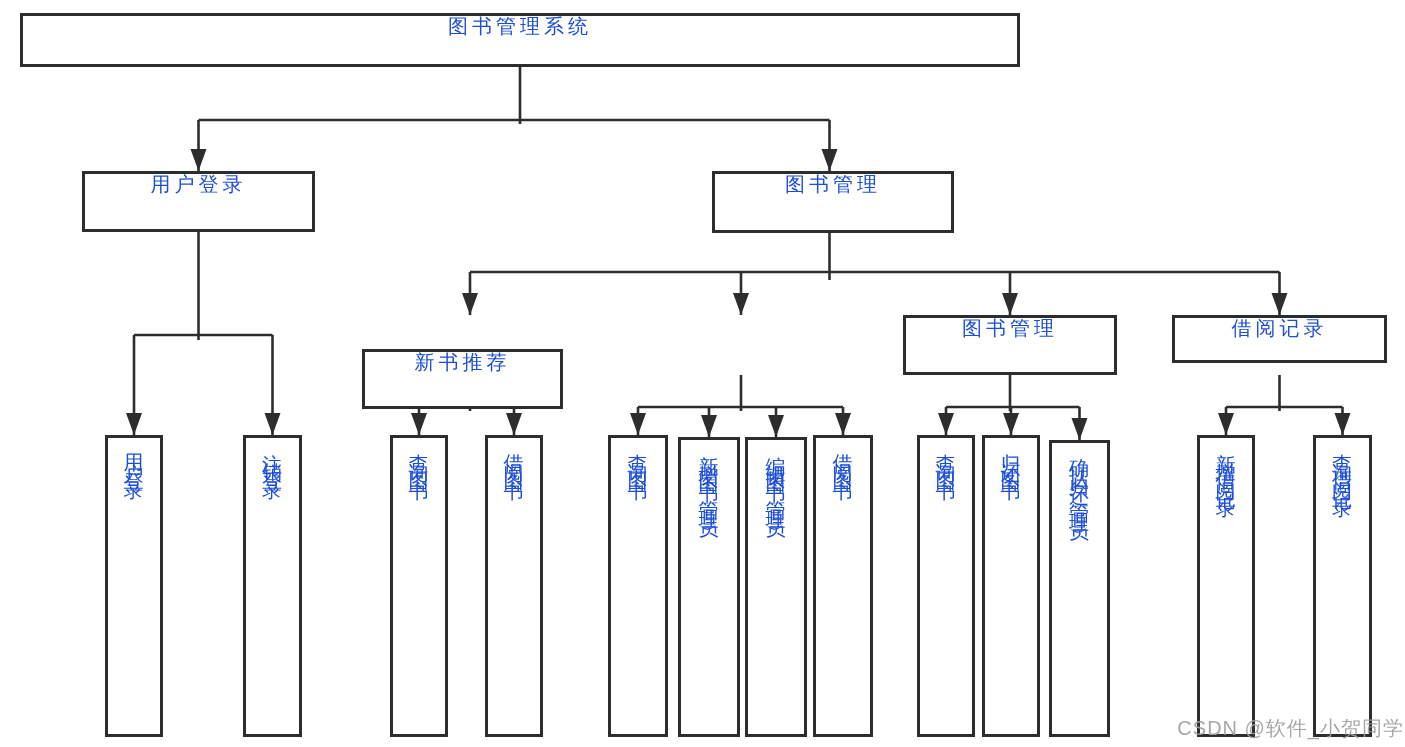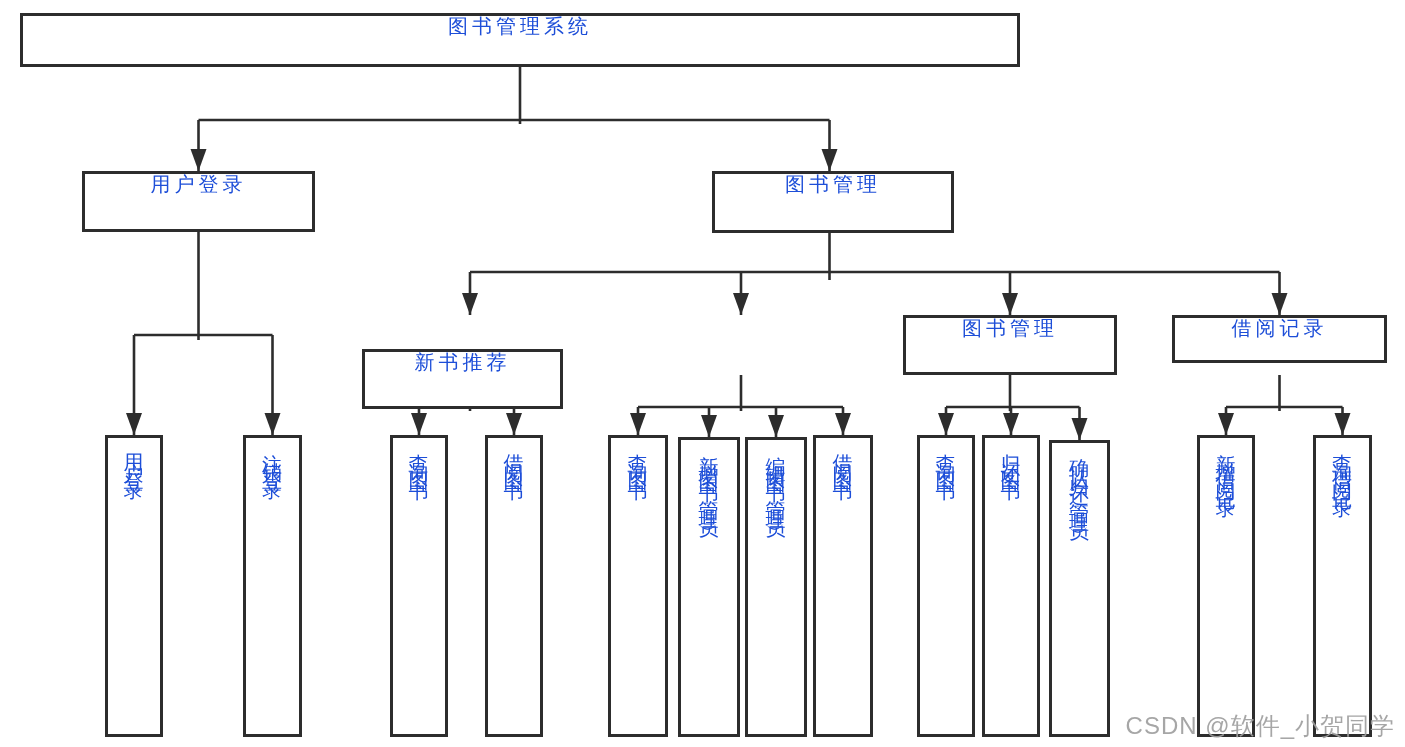--- a/index.html
+++ b/index.html
@@ -40,23 +40,23 @@
     white-space: nowrap;
   }
   .box.vertical .label {
     writing-mode: vertical-rl;
     text-orientation: mixed;
     letter-spacing: 9px;
     white-space: nowrap;
   }
   .watermark {
     position: absolute;
-    right: 10px;
+    right: 1px;
     bottom: 5px;
-    font-size: 24px;
+    font-size: 20px;
     color: rgba(158, 158, 158, 0.92);
     letter-spacing: 1px;
     z-index: 5;
     white-space: nowrap;
   }
 </style>
 </head>
 <body>
 
 <div id="canvas">

